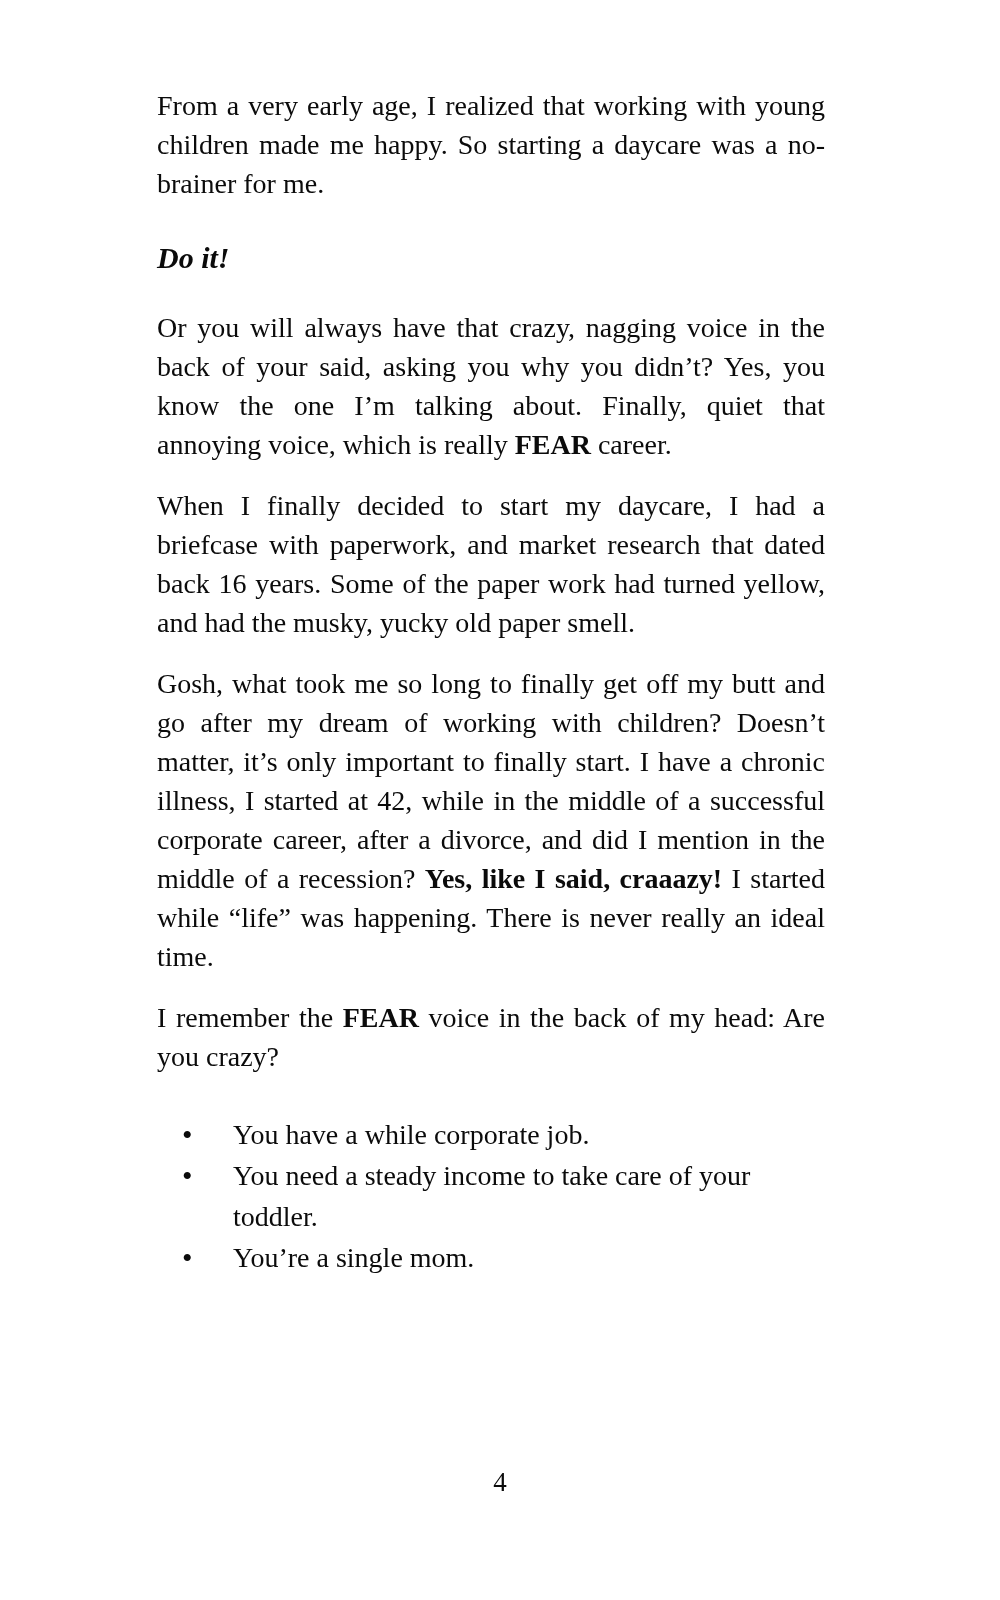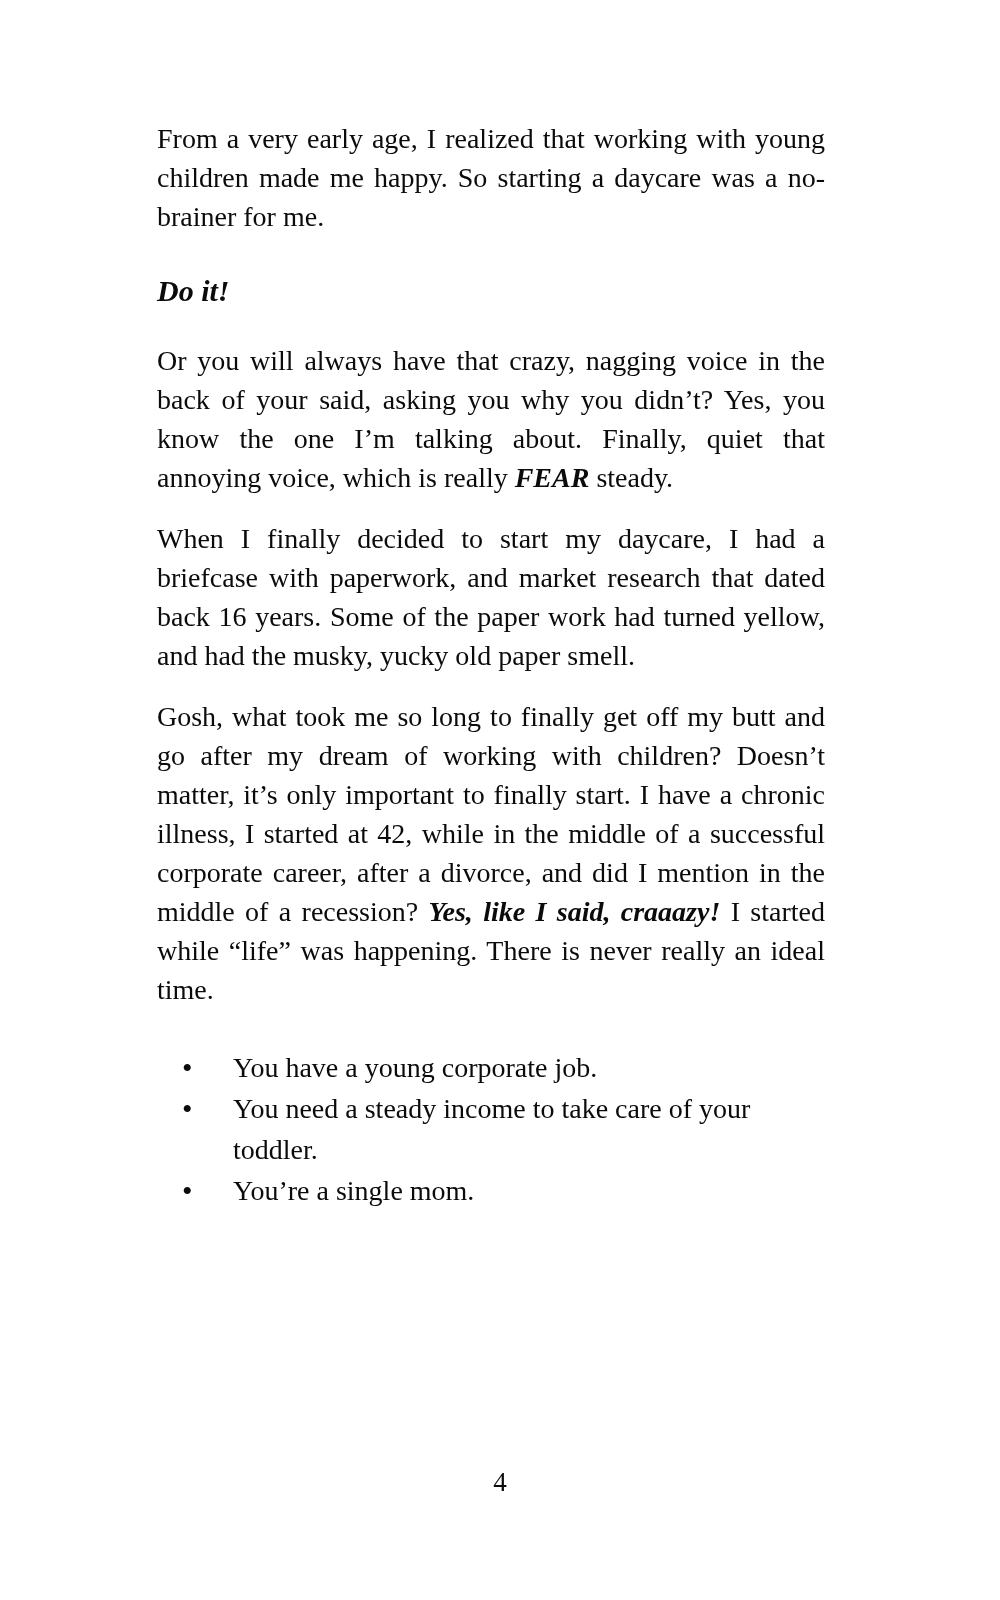--- a/index.html
+++ b/index.html
@@ -14,34 +14,33 @@
     background: #ffffff;
     color: #0b0b0b;
     font-family: "Liberation Serif", "DejaVu Serif", serif;
     overflow: hidden;
   }
   .content {
     position: absolute;
     top: 0;
     left: 157px;
     width: 668px;
-    padding-top: 119px;
+    padding-top: 86px;
   }
   .content p {
     margin: 0 0 22px 0;
     font-size: 28px;
     line-height: 39px;
     text-align: justify;
     text-justify: inter-word;
     -webkit-hyphens: auto;
     hyphens: auto;
   }
   .bi {
     font-weight: 700;
-    font-style: italic;
   }
   h2.section-heading {
     margin: 33px 0 28px 0;
     font-size: 30px;
     line-height: 44px;
     font-weight: 700;
     font-style: italic;
   }
   ul.bullets {
     list-style: none;
@@ -74,23 +73,24 @@
     line-height: 30px;
   }
 </style>
 </head>
 <body>
 
 <div class="page">
   <div class="content" lang="en">
     <p><span>From a very early age, I realized that working with young children made me happy. So starting a daycare was a no-brainer for me.</span></p>
     <h2 class="section-heading">Do it!</h2>
-    <p><span>Or you will always have that crazy, nagging voice in the back of your said, asking you why you didn’t? Yes, you know the one I’m talking about. Finally, quiet that annoying voice, which is really </span><span class="bi">FEAR</span><span> steady.</span></p>
+    <p><span>Or you will always have that crazy, nagging voice in the back of your said, asking you why you didn’t? Yes, you know the one I’m talking about. Finally, quiet that annoying voice, which is really </span><span class="bi">FEAR</span><span> career.</span></p>
     <p><span>When I finally decided to start my daycare, I had a briefcase with paperwork, and market research that dated back 16 years. Some of the paper work had turned yellow, and had the musky, yucky old paper smell.</span></p>
     <p><span>Gosh, what took me so long to finally get off my butt and go after my dream of working with children? Doesn’t matter, it’s only important to finally start. I have a chronic illness, I started at 42, while in the middle of a successful corporate career, after a divorce, and did I mention in the middle of a recession? </span><span class="bi">Yes, like I said, craaazy!</span><span> I started while “life” was happening. There is never really an ideal time.</span></p>
+    <p><span>I remember the </span><span class="bi">FEAR</span><span> voice in the back of my head: Are you crazy?</span></p>
     <ul class="bullets">
-      <li><span>You have a young corporate job.</span></li>
+      <li><span>You have a while corporate job.</span></li>
       <li><span>You need a steady income to take care of your toddler.</span></li>
       <li><span>You’re a single mom.</span></li>
     </ul>
   </div>
   <div class="page-number">4</div>
 </div>
 
 </body></html>

